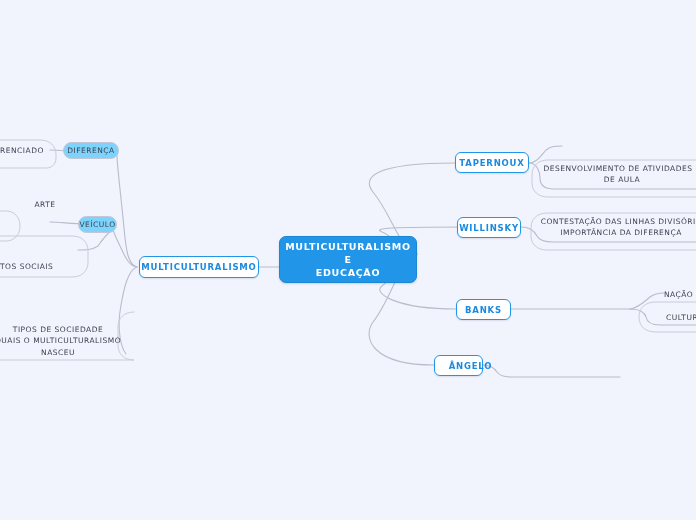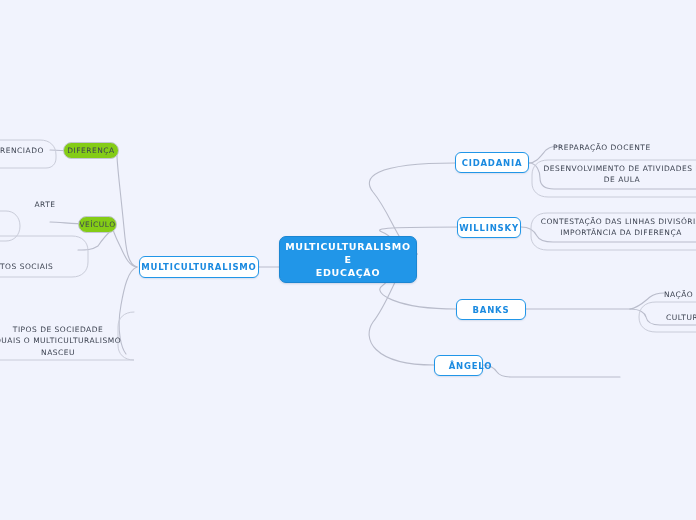--- a/index.html
+++ b/index.html
@@ -56,21 +56,21 @@
     border: 1.6px solid #2196e8;
     border-radius: 6px;
     color: #1a8ae0;
     font-weight: bold;
     font-size: 8.5px;
     letter-spacing: 0.8px;
     box-shadow: 0 1px 1.5px rgba(40,70,120,0.12);
   }
   
   .node-gray {
-    background: #84cc16;
+    background: #7dd3fc;
     border: 1px solid #c3c6d4;
     border-radius: 9px;
     color: #3c4250;
     font-size: 7.5px;
     letter-spacing: 0.5px;
   }
   
   .node-leaf {
     color: #3c4250;
     font-size: 7.5px;
@@ -156,42 +156,39 @@
     <span>TOS SOCIAIS</span>
   </div>
 
   <div class="node node-leaf" style="left:0px; top:324px; width:116px; height:34px; line-height:11.5px;">
     <span>TIPOS DE SOCIEDADE
 QUAIS O MULTICULTURALISMO
 NASCEU</span>
   </div>
 
   <div class="node node-blue" style="left:455px; top:152px; width:74px; height:21px;">
-    <span>CIDADANIA</span>
-  </div>
-
-  <div class="node node-leaf align-left" style="left:553px; top:140px; width:140px; height:14px;">
-    <span>PREPARAÇÃO DOCENTE</span>
-  </div>
+    <span>TAPERNOUX</span>
+  </div>
+
 
   <div class="node node-leaf" style="left:548px; top:162px; width:148px; height:24px; line-height:11.5px;">
     <span>DESENVOLVIMENTO DE ATIVIDADES E
 DE AULA</span>
   </div>
 
   <div class="node node-blue" style="left:457px; top:217px; width:64px; height:21px;">
     <span>WILLINSKY</span>
   </div>
 
   <div class="node node-leaf" style="left:546px; top:215px; width:150px; height:24px; line-height:11.5px;">
     <span>CONTESTAÇÃO DAS LINHAS DIVISÓRIA
 IMPORTÂNCIA DA DIFERENÇA</span>
   </div>
 
-  <div class="node node-blue" style="left:456px; top:299px; width:70px; height:21px;align-items:center;">
+  <div class="node node-blue" style="left:456px; top:299px; width:55px; height:21px;align-items:center;">
     <span>BANKS</span>
   </div>
 
 
   <div class="node node-leaf align-left" style="left:664px; top:288px; width:32px; height:13px;">
     <span>NAÇÃO</span>
   </div>
 
   <div class="node node-leaf align-left" style="left:666px; top:311px; width:30px; height:13px;">
     <span>CULTUR</span>

